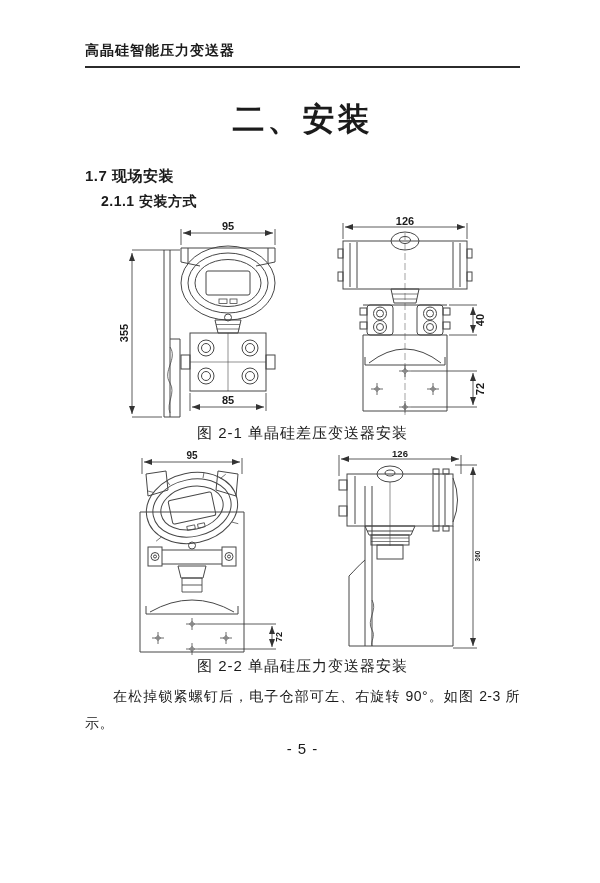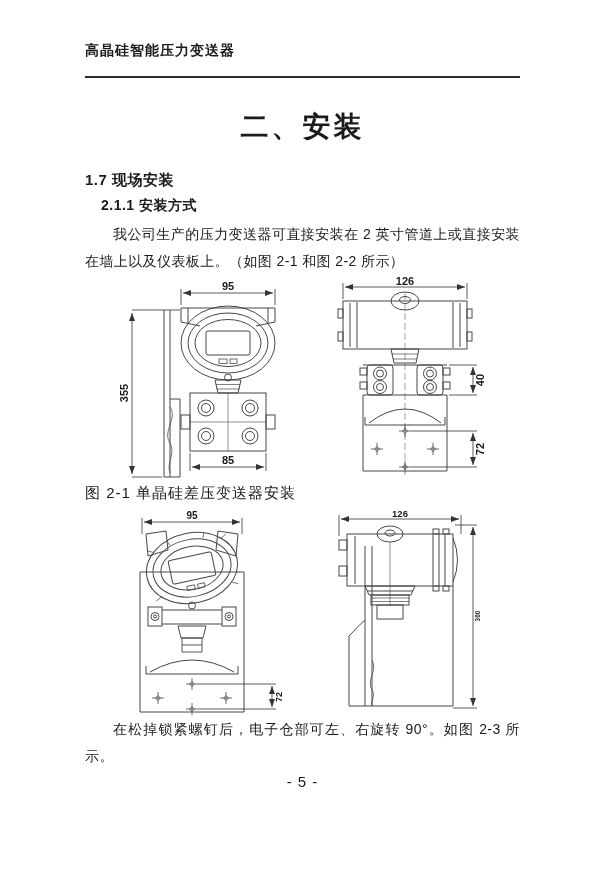--- a/index.html
+++ b/index.html
@@ -3,34 +3,34 @@
 <meta charset="utf-8">
 <style>
   html,body{margin:0;padding:0;background:#e8e8e8;}
   .page{
     width:600px;height:883px;background:#ffffff;margin:0 auto;position:relative;
     box-sizing:border-box;padding:42px 80px 0 85px;
     font-family:"Liberation Sans","DejaVu Sans",sans-serif;color:#1b1b1b;
   }
   .header{
     font-size:14px;font-weight:bold;letter-spacing:1px;
-    border-bottom:2px solid #2b2b2b;padding-bottom:16px;
+    border-bottom:2px solid #2b2b2b;padding-bottom:6px;
   }
   h1.title{
-    font-size:28px;font-weight:bold;text-align:center;letter-spacing:3px;
+    font-size:32px;font-weight:bold;text-align:center;letter-spacing:3px;
     margin:30px 0 24px 0;
   }
   h2.sec{font-size:15px;font-weight:bold;margin:0 0 5px 0;line-height:20px;letter-spacing:.5px;}
   h3.subsec{font-size:14px;font-weight:bold;margin:0 0 6px 16px;line-height:20px;letter-spacing:.5px;}
   p.body{
     font-size:14px;line-height:27px;margin:0;text-indent:2em;text-align:justify;
     letter-spacing:.4px;
   }
   .fig-row{display:flex;justify-content:center;align-items:center;gap:30px;margin:2px 0 0 0;}
-  .figcaption{font-size:15px;margin:1px 0 7px 0;letter-spacing:1px;}
+  .figcaption{text-align:center;font-size:15px;margin:1px 0 7px 0;letter-spacing:1px;}
   p.warning{
     font-size:15px;font-weight:bold;line-height:26px;margin:5px 0 0 0;
     text-indent:2em;letter-spacing:.5px;
   }
   .pageno{text-align:center;font-size:15px;margin-top:3px;letter-spacing:1px;}
   svg{display:block;}
   svg text{font-family:"Liberation Sans","DejaVu Sans",sans-serif;}
 </style>
 </head>
 <body>
@@ -39,21 +39,20 @@
 
   <div class="header">
     <span>高晶硅智能压力变送器</span>
   </div>
 
   <h1 class="title">二、安装</h1>
 
   <h2 class="sec">1.7 现场安装</h2>
   <h3 class="subsec">2.1.1 安装方式</h3>
 
-  <p class="body">我公司生产的压力变送器可直接安装在 2 英寸管道上或直接安装在墙上以及仪表板上。（如图 2-1 和图 2-2 所示）</p>
 
   <div class="fig-row">
 
     <svg viewBox="0 0 175 206" width="175" height="206">
       <defs>
         <marker id="mA" markerWidth="9" markerHeight="8" refX="8" refY="3" orient="auto-start-reverse" markerUnits="userSpaceOnUse">
           <path d="M0,0L8,3L0,6Z" fill="#333"></path>
         </marker>
       </defs>
       <g stroke="#474747" fill="none" stroke-width="1">
@@ -286,19 +285,20 @@
         <line x1="16" y1="9" x2="134" y2="9" marker-start="url(#mD)" marker-end="url(#mD)"></line>
         <path d="M130,15 L152,15 M128,198 L152,198"></path>
         <line x1="148" y1="17" x2="148" y2="196" marker-start="url(#mD)" marker-end="url(#mD)"></line>
       </g>
       <g fill="#1b1b1b" font-weight="bold" text-anchor="middle">
         <text x="75" y="6.5" font-size="9.5">126</text>
         <text x="155" y="106" font-size="6.5" transform="rotate(-90 155 106)">360</text>
       </g>
     </svg>
   </div>
+  <div class="figcaption">图 2-2 单晶硅压力变送器安装</div>
 
   <p class="body">在松掉锁紧螺钉后，电子仓部可左、右旋转 90°。如图 2-3 所示。</p>
 
 
   <div class="pageno">- 5 -</div>
 
 </div>
 
 </body></html>

